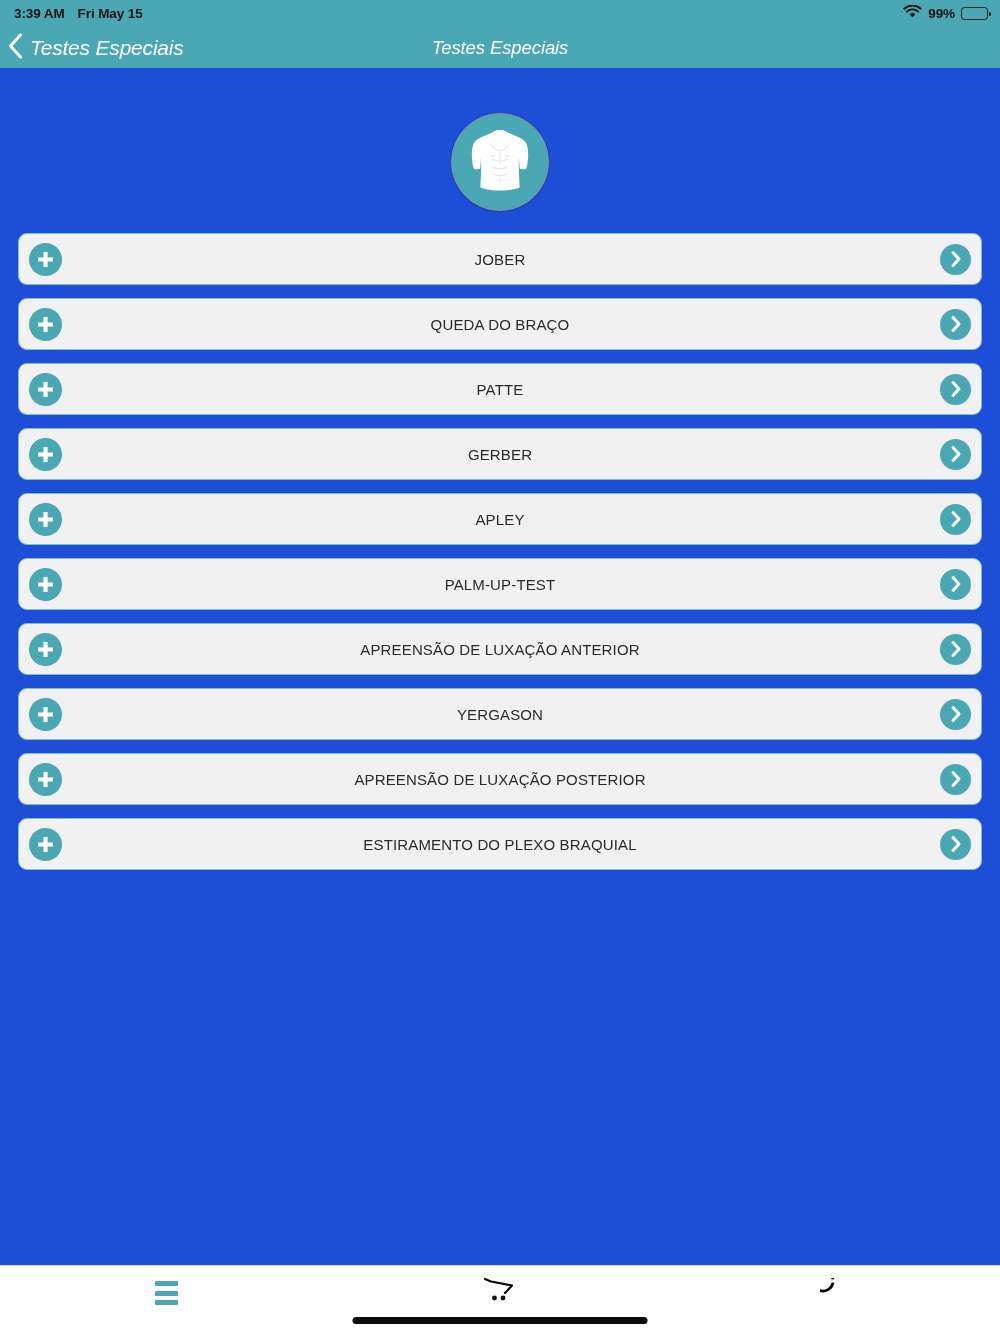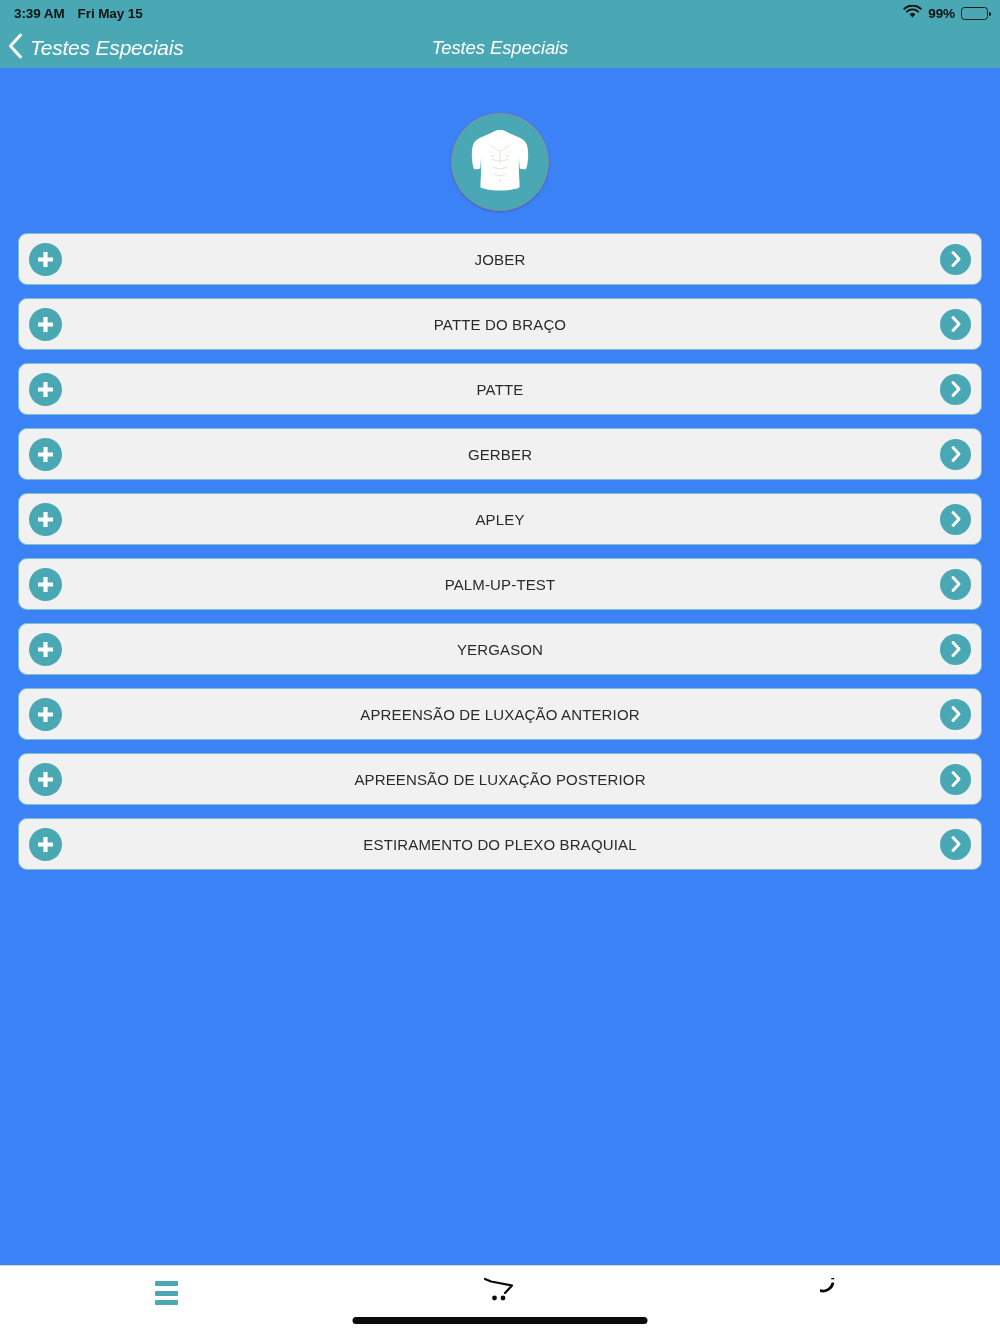--- a/index.html
+++ b/index.html
@@ -79,21 +79,21 @@
     text-align: center;
     color: #ffffff;
     font-size: 18.5px;
     letter-spacing: -0.1px;
     pointer-events: none;
   }
 
   
   .content {
     flex: 1 1 auto;
-    background: #3b82f6;
+    background: #1d4ed8;
     overflow: hidden;
     position: relative;
   }
 
   .hero {
     display: flex;
     justify-content: center;
     padding-top: 45px;
     padding-bottom: 22px;
   }
@@ -259,21 +259,21 @@
           </svg>
         </span>
       </div>
 
       <div class="row">
         <span class="row-plus">
           <svg width="19" height="19" viewBox="0 0 19 19">
             <path d="M7.4 2 H11.6 V7.4 H17 V11.6 H11.6 V17 H7.4 V11.6 H2 V7.4 H7.4 Z" fill="#ffffff"></path>
           </svg>
         </span>
-        <span class="row-label">PATTE DO BRAÇO</span>
+        <span class="row-label">QUEDA DO BRAÇO</span>
         <span class="row-arrow">
           <svg width="14" height="18" viewBox="0 0 14 18">
             <path d="M4 2.5 L10 9 L4 15.5" stroke="#ffffff" stroke-width="3" fill="none" stroke-linecap="round" stroke-linejoin="round"></path>
           </svg>
         </span>
       </div>
 
       <div class="row">
         <span class="row-plus">
           <svg width="19" height="19" viewBox="0 0 19 19">
@@ -329,35 +329,35 @@
           </svg>
         </span>
       </div>
 
       <div class="row">
         <span class="row-plus">
           <svg width="19" height="19" viewBox="0 0 19 19">
             <path d="M7.4 2 H11.6 V7.4 H17 V11.6 H11.6 V17 H7.4 V11.6 H2 V7.4 H7.4 Z" fill="#ffffff"></path>
           </svg>
         </span>
+        <span class="row-label">APREENSÃO DE LUXAÇÃO ANTERIOR</span>
+        <span class="row-arrow">
+          <svg width="14" height="18" viewBox="0 0 14 18">
+            <path d="M4 2.5 L10 9 L4 15.5" stroke="#ffffff" stroke-width="3" fill="none" stroke-linecap="round" stroke-linejoin="round"></path>
+          </svg>
+        </span>
+      </div>
+
+      <div class="row">
+        <span class="row-plus">
+          <svg width="19" height="19" viewBox="0 0 19 19">
+            <path d="M7.4 2 H11.6 V7.4 H17 V11.6 H11.6 V17 H7.4 V11.6 H2 V7.4 H7.4 Z" fill="#ffffff"></path>
+          </svg>
+        </span>
         <span class="row-label">YERGASON</span>
-        <span class="row-arrow">
-          <svg width="14" height="18" viewBox="0 0 14 18">
-            <path d="M4 2.5 L10 9 L4 15.5" stroke="#ffffff" stroke-width="3" fill="none" stroke-linecap="round" stroke-linejoin="round"></path>
-          </svg>
-        </span>
-      </div>
-
-      <div class="row">
-        <span class="row-plus">
-          <svg width="19" height="19" viewBox="0 0 19 19">
-            <path d="M7.4 2 H11.6 V7.4 H17 V11.6 H11.6 V17 H7.4 V11.6 H2 V7.4 H7.4 Z" fill="#ffffff"></path>
-          </svg>
-        </span>
-        <span class="row-label">APREENSÃO DE LUXAÇÃO ANTERIOR</span>
         <span class="row-arrow">
           <svg width="14" height="18" viewBox="0 0 14 18">
             <path d="M4 2.5 L10 9 L4 15.5" stroke="#ffffff" stroke-width="3" fill="none" stroke-linecap="round" stroke-linejoin="round"></path>
           </svg>
         </span>
       </div>
 
       <div class="row">
         <span class="row-plus">
           <svg width="19" height="19" viewBox="0 0 19 19">

